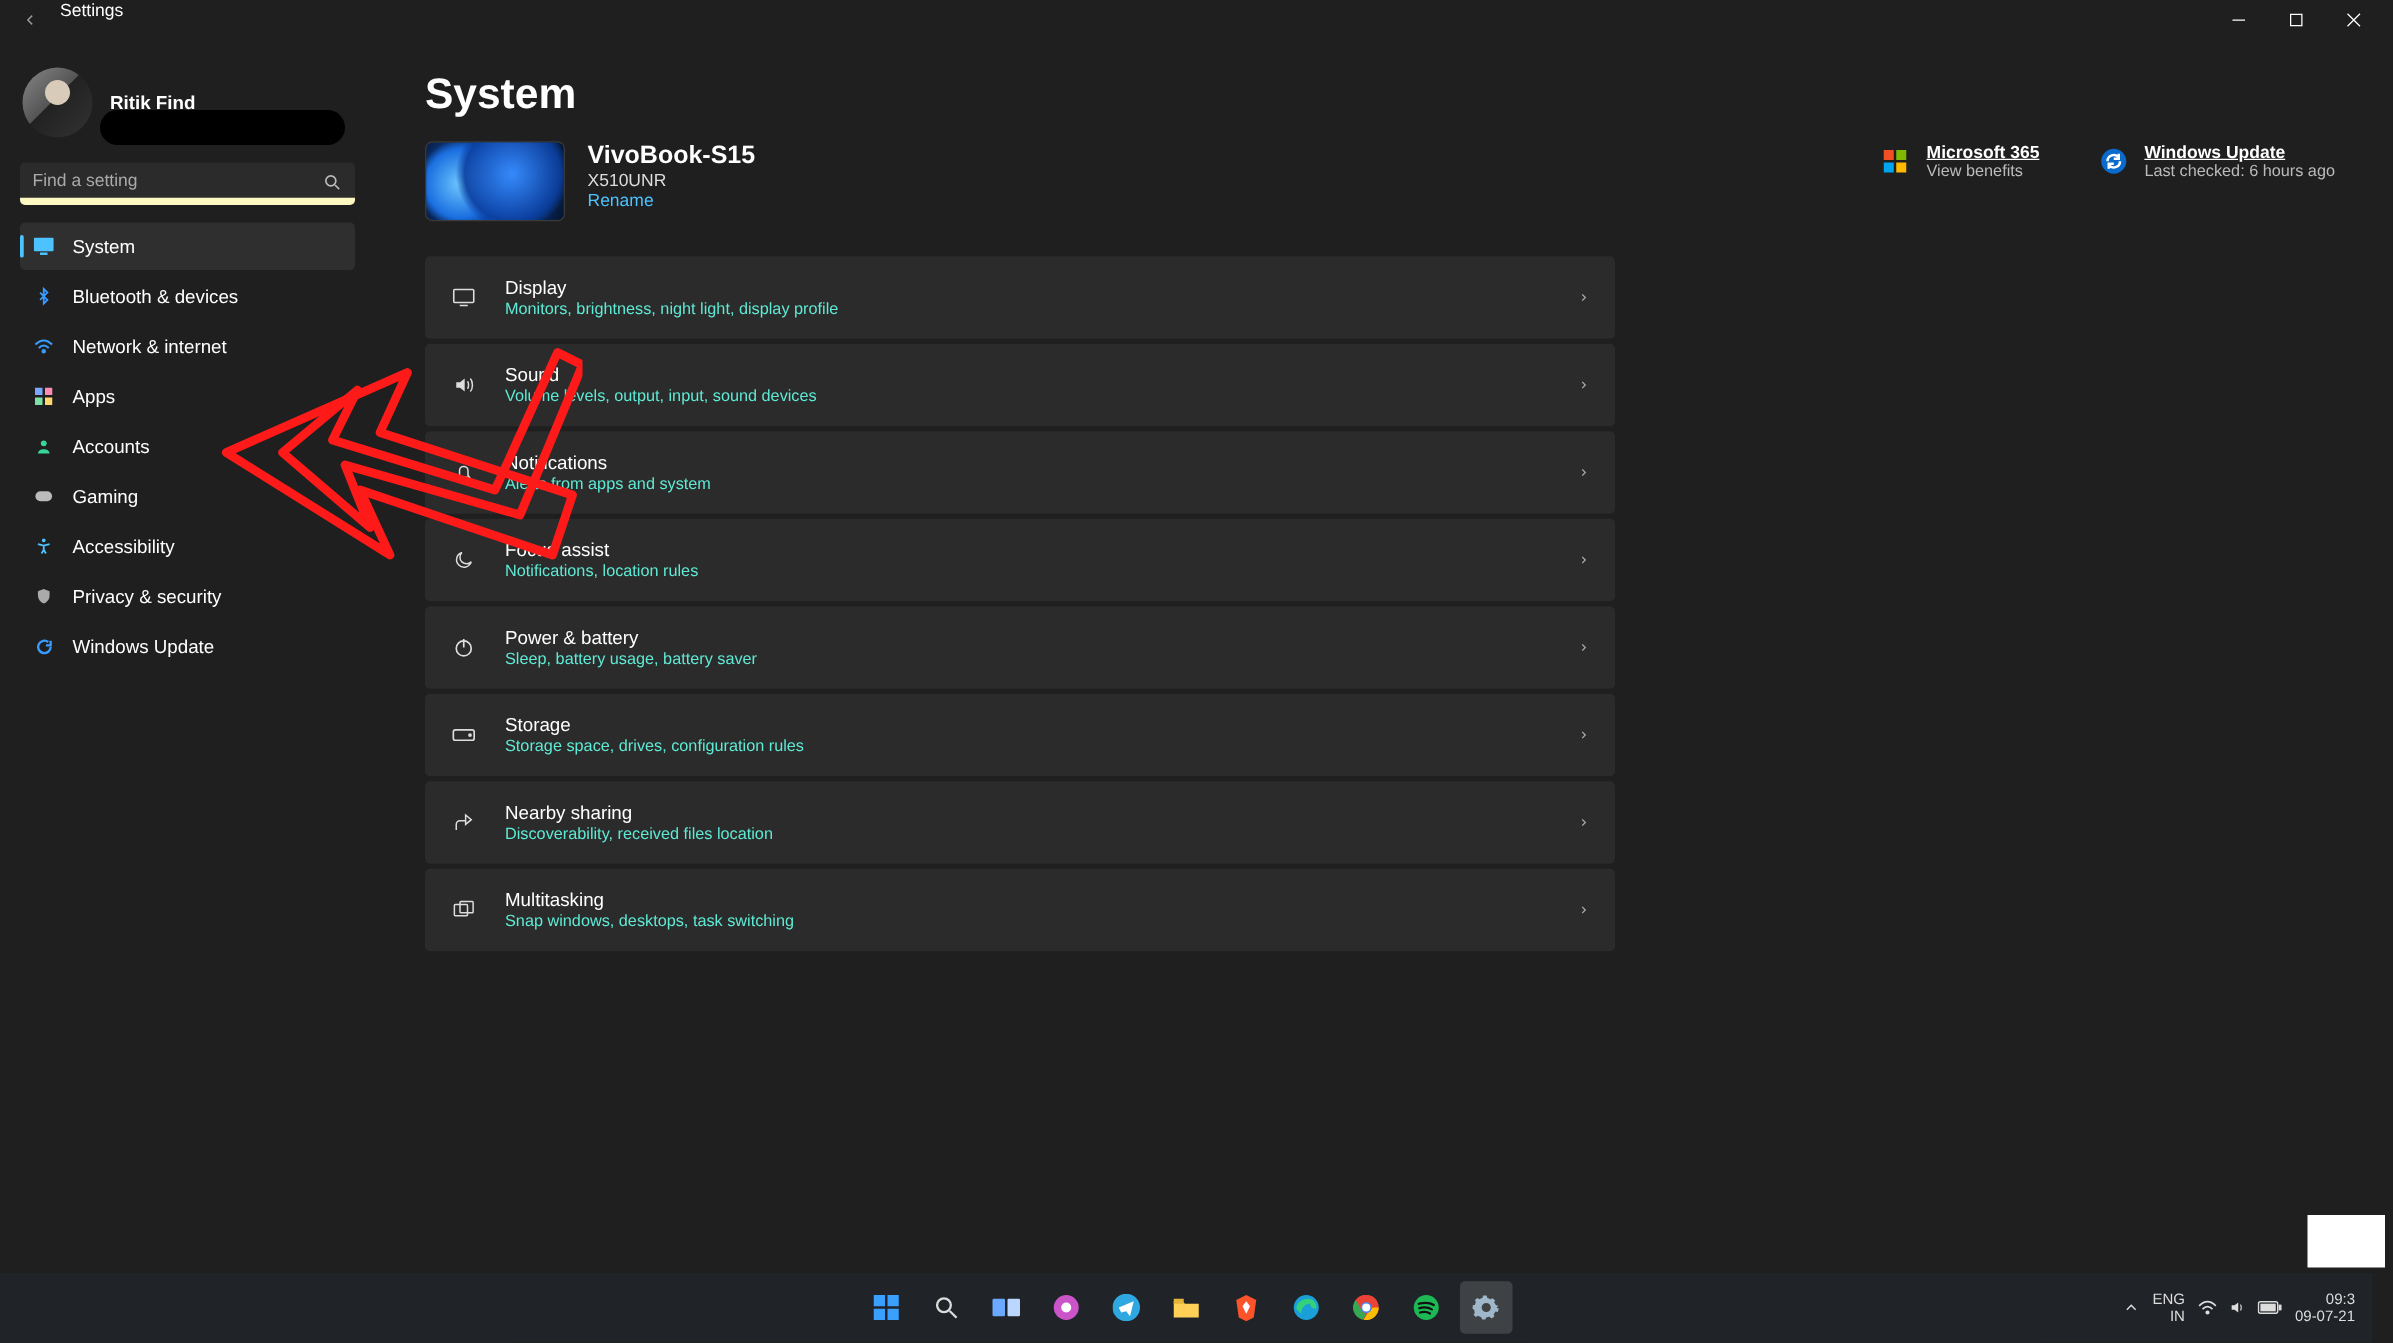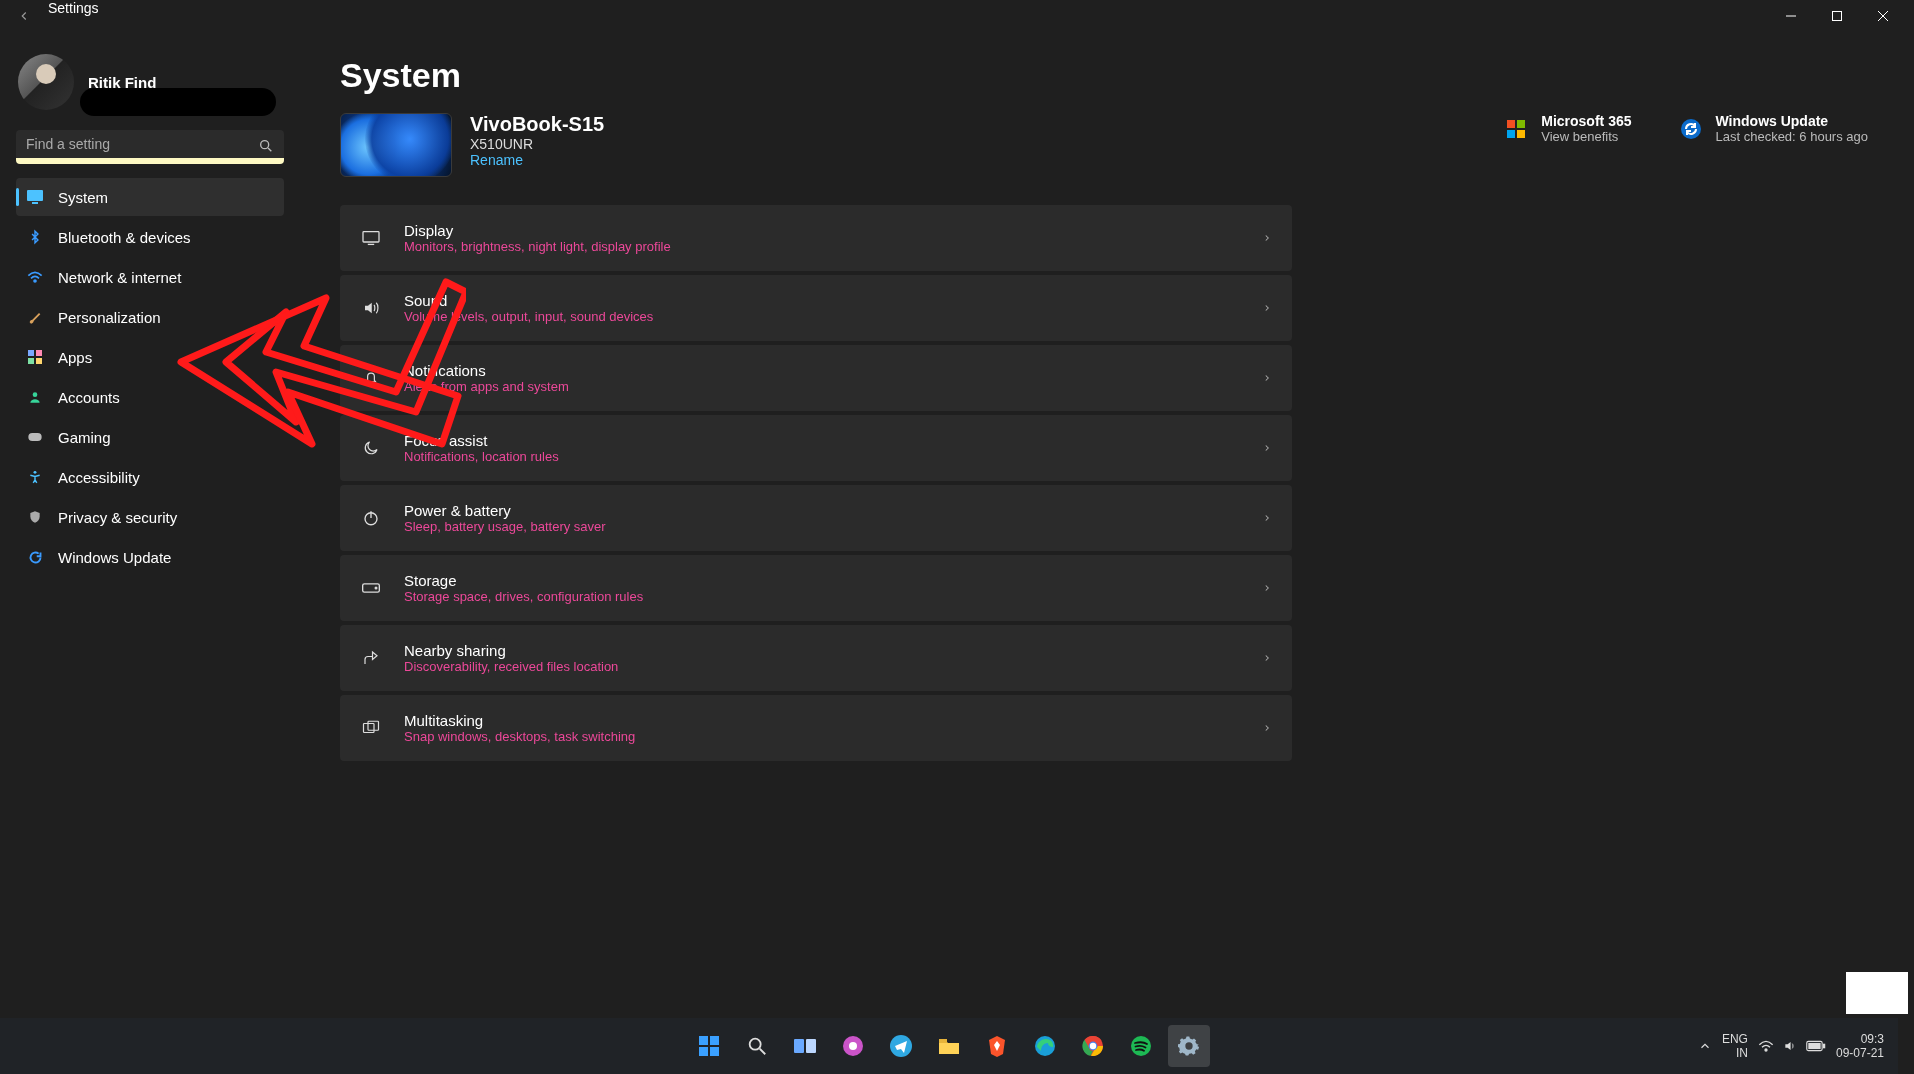--- a/index.html
+++ b/index.html
@@ -38,28 +38,28 @@
 .thumb { width:112px; height:64px; border-radius:6px; border:1px solid #3a3a3a; background: radial-gradient(circle at 45% 50%, #1a9fff 0%, #0d5fd8 30%, #0a2d6a 70%, #041329 100%); position:relative; overflow:hidden;}
 .thumb::before, .thumb::after { content:""; position:absolute; border-radius:50%;}
 .thumb::before { width:70px; height:70px; left:-8px; top:-2px; background: radial-gradient(circle,#6ec7ff 0%, #1b6fe0 55%, transparent 70%); }
 .thumb::after { width:90px; height:90px; left:24px; top:-20px; background: radial-gradient(circle,#3a8eff 0%, #0b3fa0 60%, transparent 72%); opacity:.9;}
 .dev-names .dn { font-size:20px; font-weight:600;}
 .dev-names .dm { font-size:14px; color:#ddd;}
 .dev-names .rn { font-size:14px; color:#4cc2ff; cursor:pointer;}
 .spacer { flex:1;}
 .quick { display:flex; align-items:center; gap:14px; margin-left:30px;}
 .quick .qi { width:22px; height:22px;}
-.quick .qt .t1 { font-size:14px; font-weight:600;}
+.quick .qt .t1 { font-size:14px; font-weight:600;text-decoration:underline;}
 .quick .qt .t2 { font-size:13px; color:#bbb;}
 
 .list { display:flex; flex-direction:column; gap:4px; width:952px;}
 .card { height:66px; background:#2b2b2b; border-radius:4px; display:flex; align-items:center; padding:0 20px; cursor:pointer; }
 .card .ci { width:22px; margin-right:22px; color:#ddd; display:flex; align-items:center; justify-content:center;}
 .card .ct .t1 { font-size:15px;}
-.card .ct .t2 { font-size:13px; color:#ec4899;}
+.card .ct .t2 { font-size:13px; color:#5eead4;}
 .card .chev { margin-left:auto; color:#aaa;}
 
 .annot-arrow { position:absolute; left:126px; top:262px; pointer-events:none; z-index:5;}
 
 
 .taskbar2 { position:fixed; left:0; right:16px; bottom:0; height:56px; background:rgba(32,35,40,0.96); backdrop-filter: blur(6px); display:flex; align-items:center; z-index:10;}
 .tb-center { position:absolute; left:50%; transform:translateX(-50%); display:flex; gap:6px;}
 .tb-btn { width:42px; height:42px; border-radius:4px; display:flex; align-items:center; justify-content:center; cursor:pointer;}
 .tb-btn.active { background: rgba(255,255,255,.14);}
 .tb-right { margin-left:auto; display:flex; align-items:center; gap:10px; padding-right:14px; color:#ddd; font-size:12px;}
@@ -146,28 +146,20 @@
       </div>
       <div class="nav-item">
         <span class="ic">
               <svg width="16" height="14" viewBox="0 0 24 20" fill="none" stroke="#3a9bff" stroke-width="2.5">
                 <path d="M2 8 Q12 -2 22 8"></path>
                 <path d="M6 12 Q12 6 18 12"></path>
                 <circle cx="12" cy="16" r="1.5" fill="#3a9bff"></circle>
               </svg>
             </span>
         <span>Network &amp; internet</span>
-      </div>
-      <div class="nav-item">
-        <span class="ic">
-              <svg width="16" height="16" viewBox="0 0 24 24" fill="none">
-                <path d="M4 20c0-3 3-4 4-4l10-10 2 2-10 10c0 1-1 4-4 4" fill="#d9a15c"></path>
-              </svg>
-            </span>
-        <span>Personalization</span>
       </div>
       <div class="nav-item">
         <span class="ic">
               <svg width="14" height="14">
                 <rect x="0" y="0" width="6" height="6" fill="#7aa8ff"></rect>
                 <rect x="8" y="0" width="6" height="6" fill="#ff8ab4"></rect>
                 <rect x="0" y="8" width="6" height="6" fill="#7de0a4"></rect>
                 <rect x="8" y="8" width="6" height="6" fill="#ffd66e"></rect>
               </svg>
             </span>

